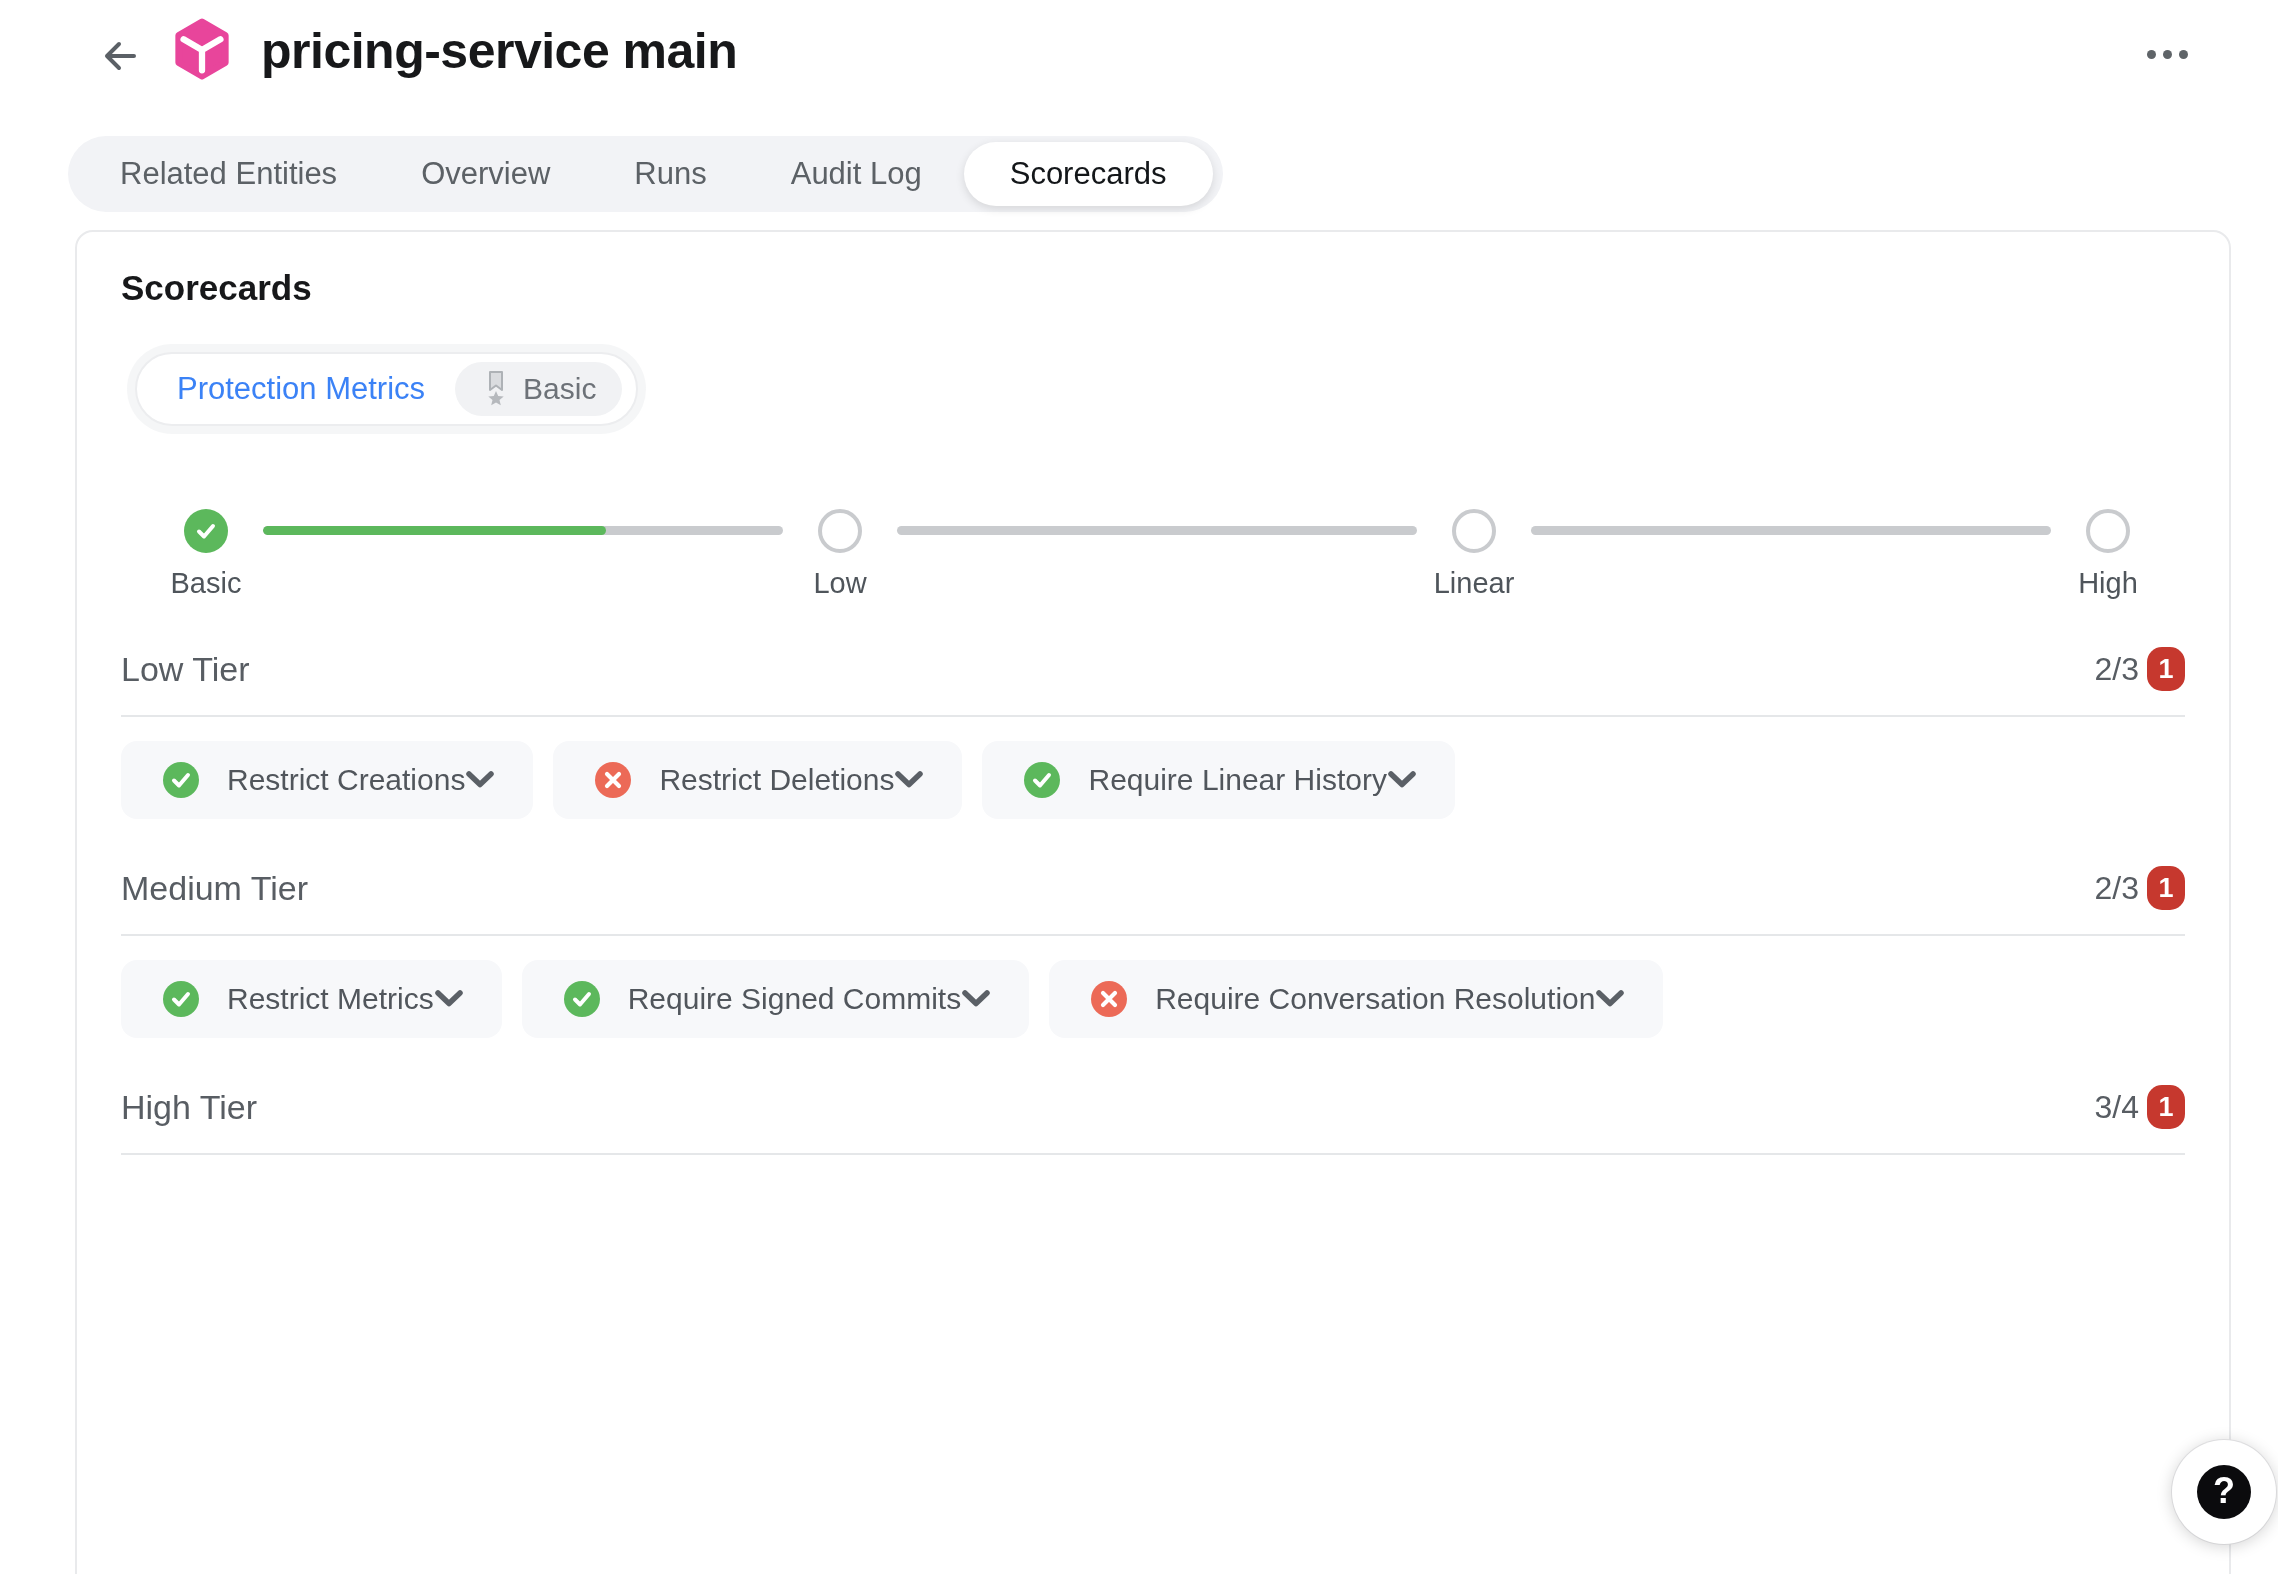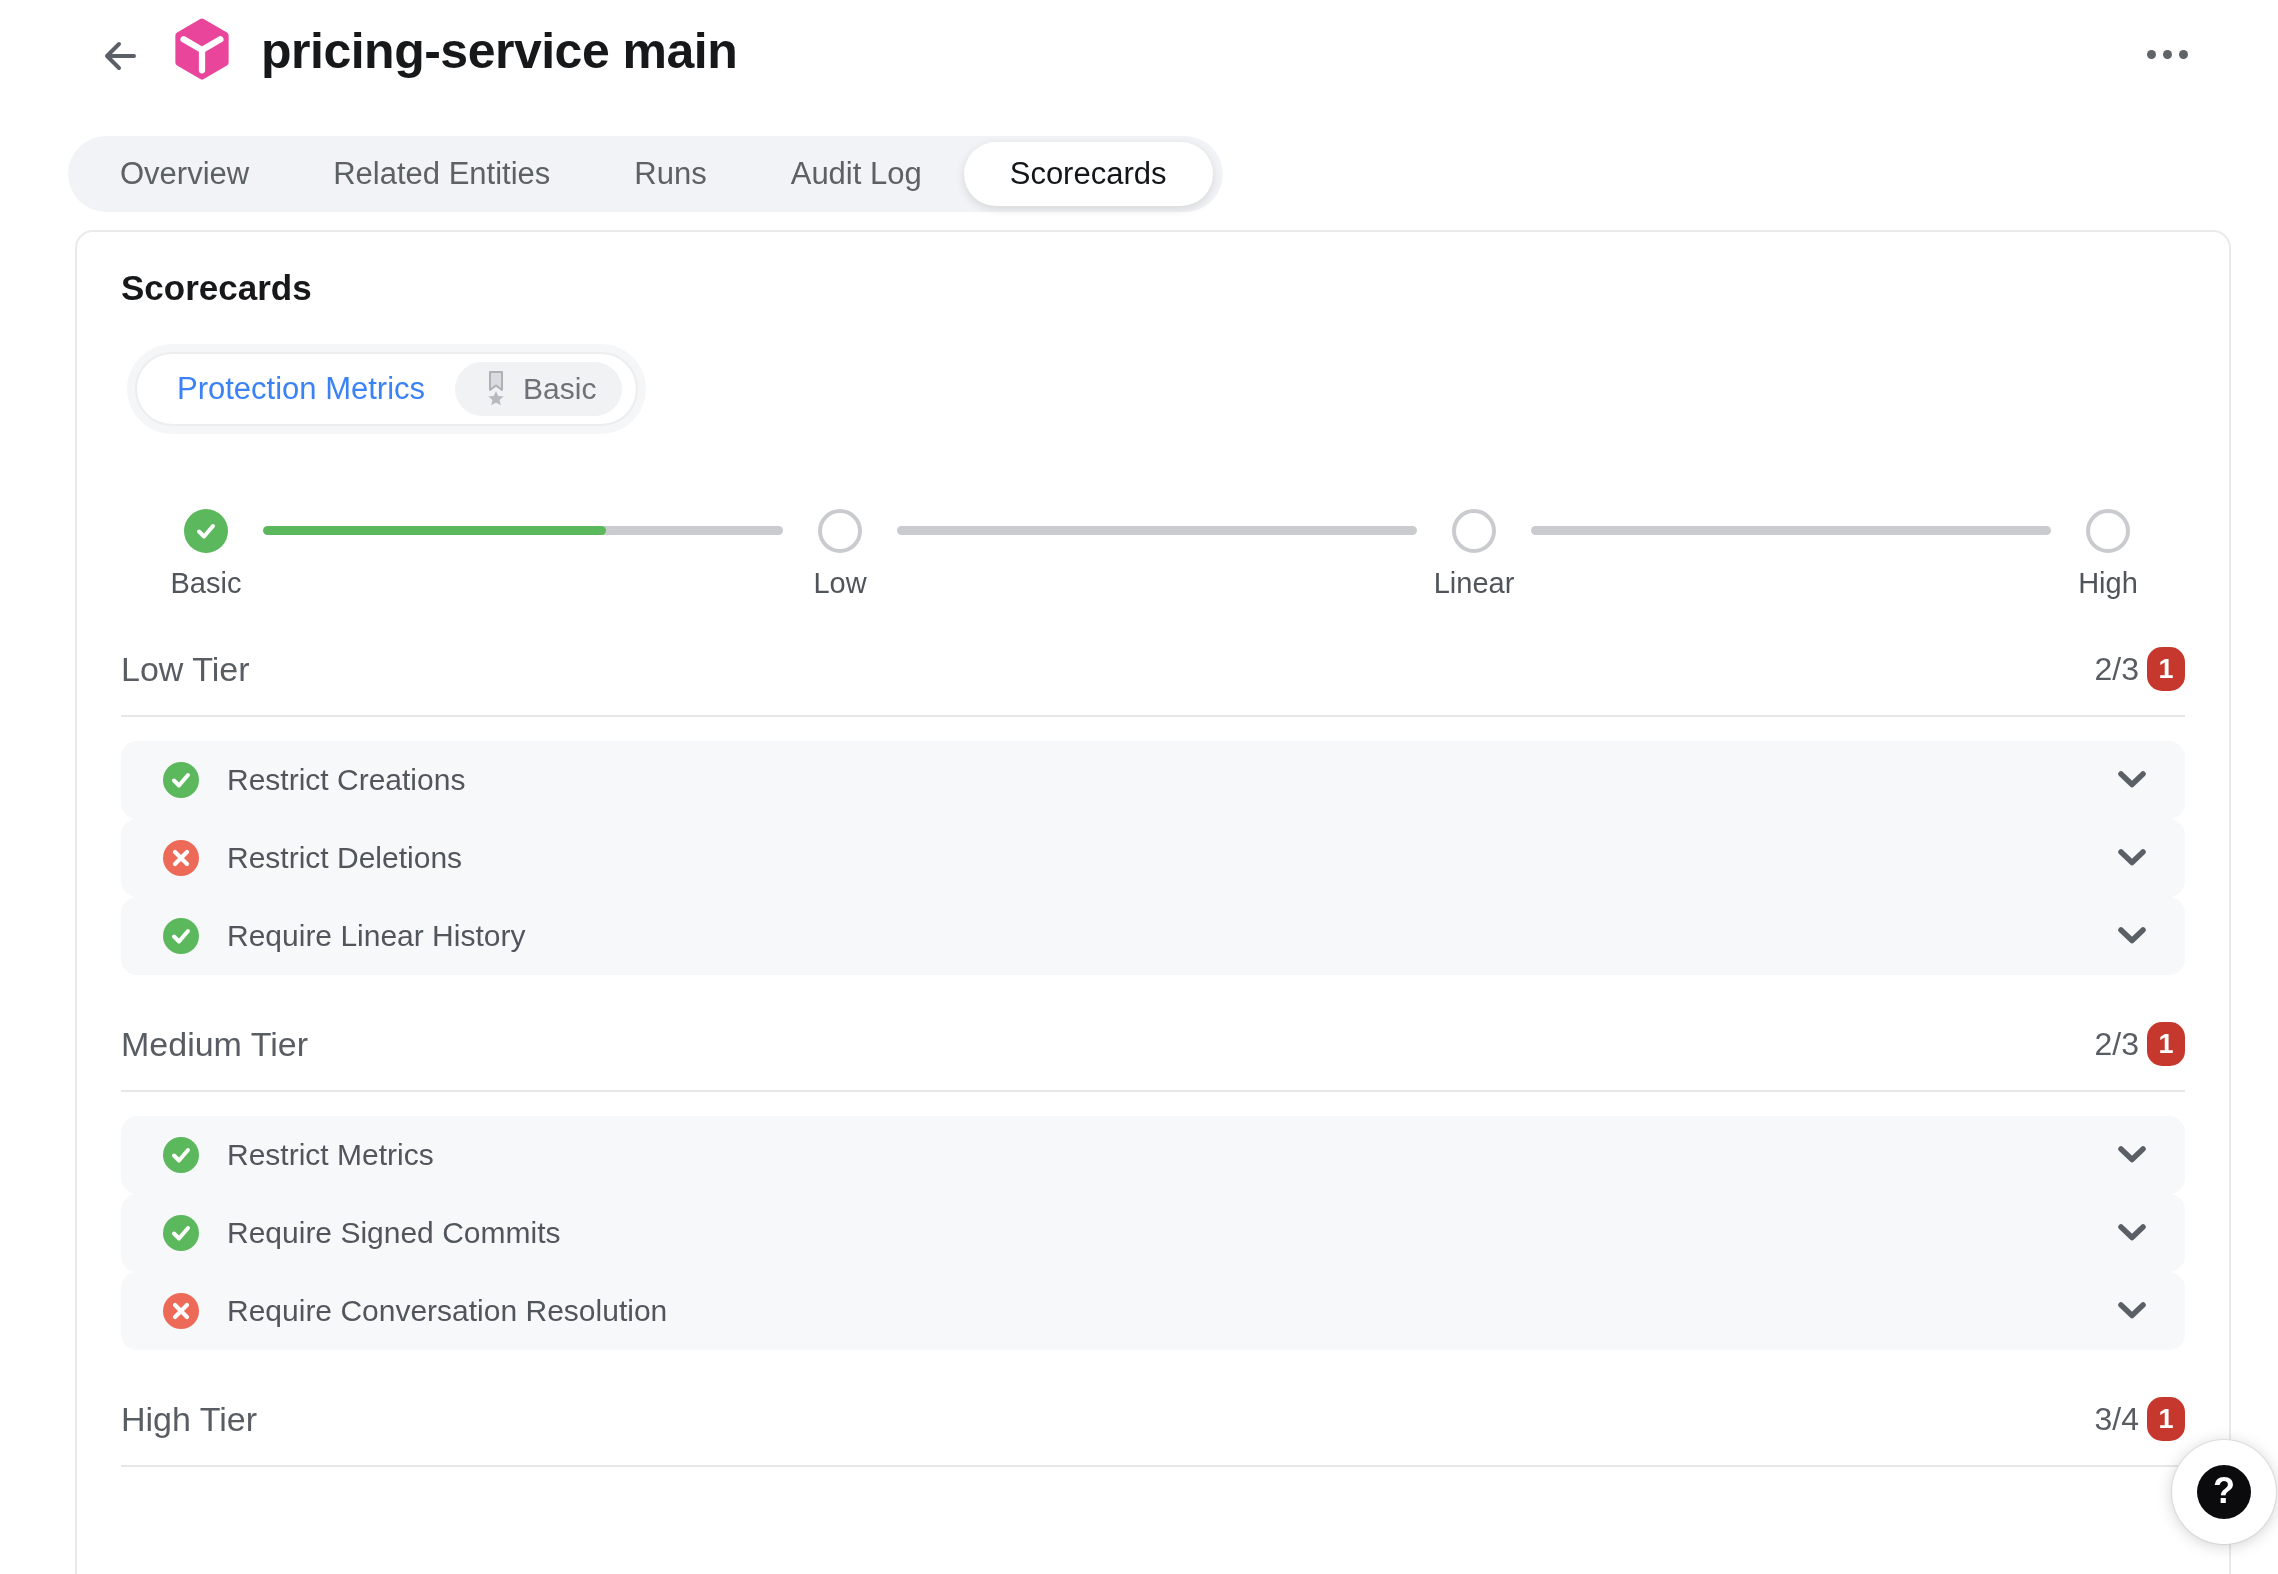--- a/index.html
+++ b/index.html
@@ -49,21 +49,21 @@
   .track{flex:1;height:9px;background:var(--track);border-radius:6px;margin:17px 12px 0;overflow:hidden}
   .track .fill{height:100%;background:var(--green);border-radius:6px}
   
   .tier-heading-row{display:flex;align-items:center;margin-top:47px}
   .tier-name{font-size:34px;color:var(--txt-gray)}
   .tier-right{margin-left:auto;display:flex;align-items:center;gap:8px}
   .tier-score{font-size:32px;color:var(--txt-gray)}
   .badge{min-width:38px;height:44px;border-radius:15px;background:var(--badge);color:#fff;font-size:27px;
     font-weight:600;display:flex;align-items:center;justify-content:center;padding:0 6px}
   .divider{height:2px;background:var(--line);margin-top:24px}
-  .rules{margin-top:24px;display:flex;flex-direction:column;}
+  .rules{margin-top:24px;display:flex;gap:20px}
   .rule-row{height:78px;border-radius:16px;background:var(--row-bg);display:flex;align-items:center;
     padding:0 38px 0 42px;cursor:pointer}
   .status-icon{width:36px;height:36px;border-radius:50%;flex:none;display:flex;align-items:center;justify-content:center}
   .status-icon.pass{background:var(--green)}
   .status-icon.fail{background:var(--red)}
   .rule-label{margin-left:28px;font-size:30px;color:var(--row-label)}
   .chevron{margin-left:auto;display:flex;align-items:center}
   
   .help-btn{position:absolute;left:2172px;top:1440px;width:104px;height:104px;border-radius:50%;background:#fff;
     box-shadow:0 2px 16px rgba(0,0,0,.18),0 0 0 1px #ececee;display:flex;align-items:center;justify-content:center;
@@ -86,22 +86,22 @@
   </svg>
   <div class="page-title">pricing-service main</div>
 </div>
 <div class="menu-dots">
     <i></i>
     <i></i>
     <i></i>
   </div>
 
 <div class="tabbar" id="tabbar">
+    <div class="tab">Related Entities</div>
     <div class="tab">Overview</div>
-    <div class="tab">Related Entities</div>
     <div class="tab">Runs</div>
     <div class="tab">Audit Log</div>
     <div class="tab active">Scorecards</div>
   </div>
 
 <div class="panel">
   <div class="panel-heading">Scorecards</div>
 
   <div>
     <div class="scorecard-pill">

